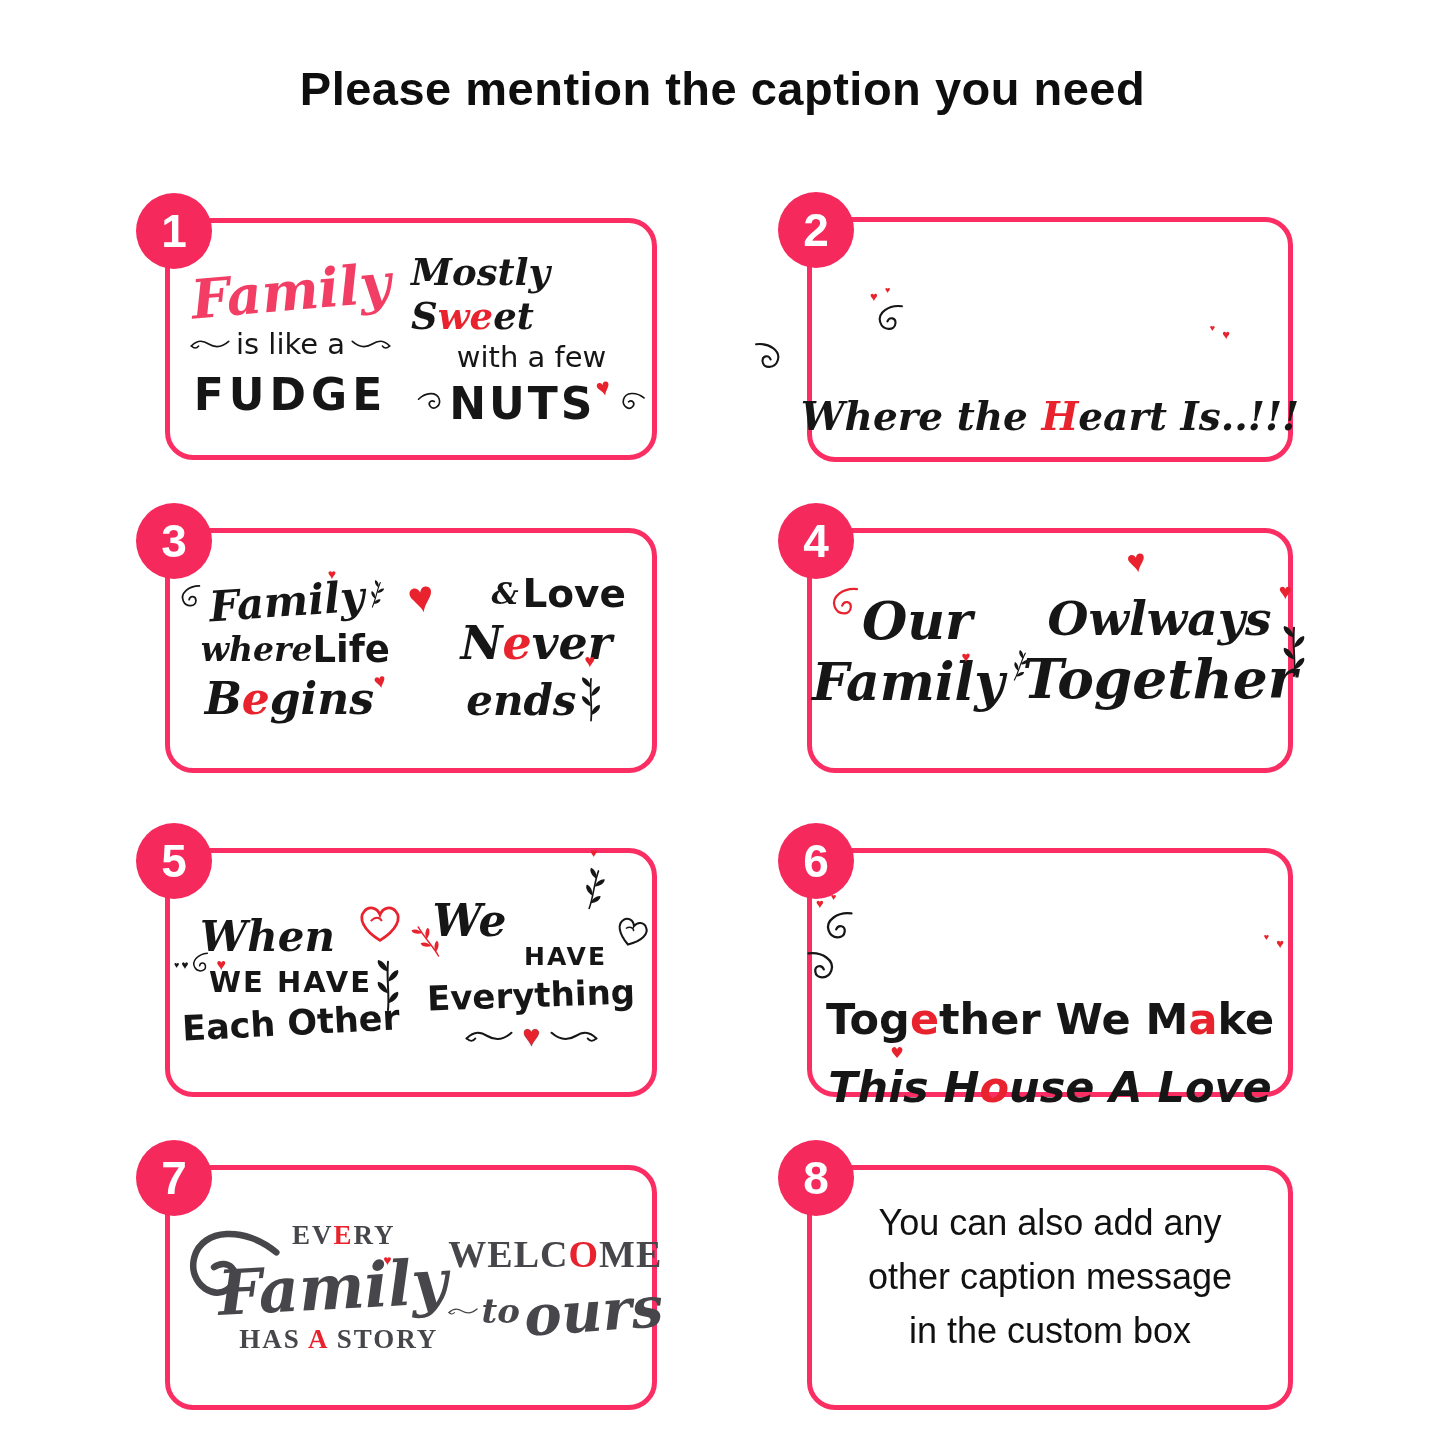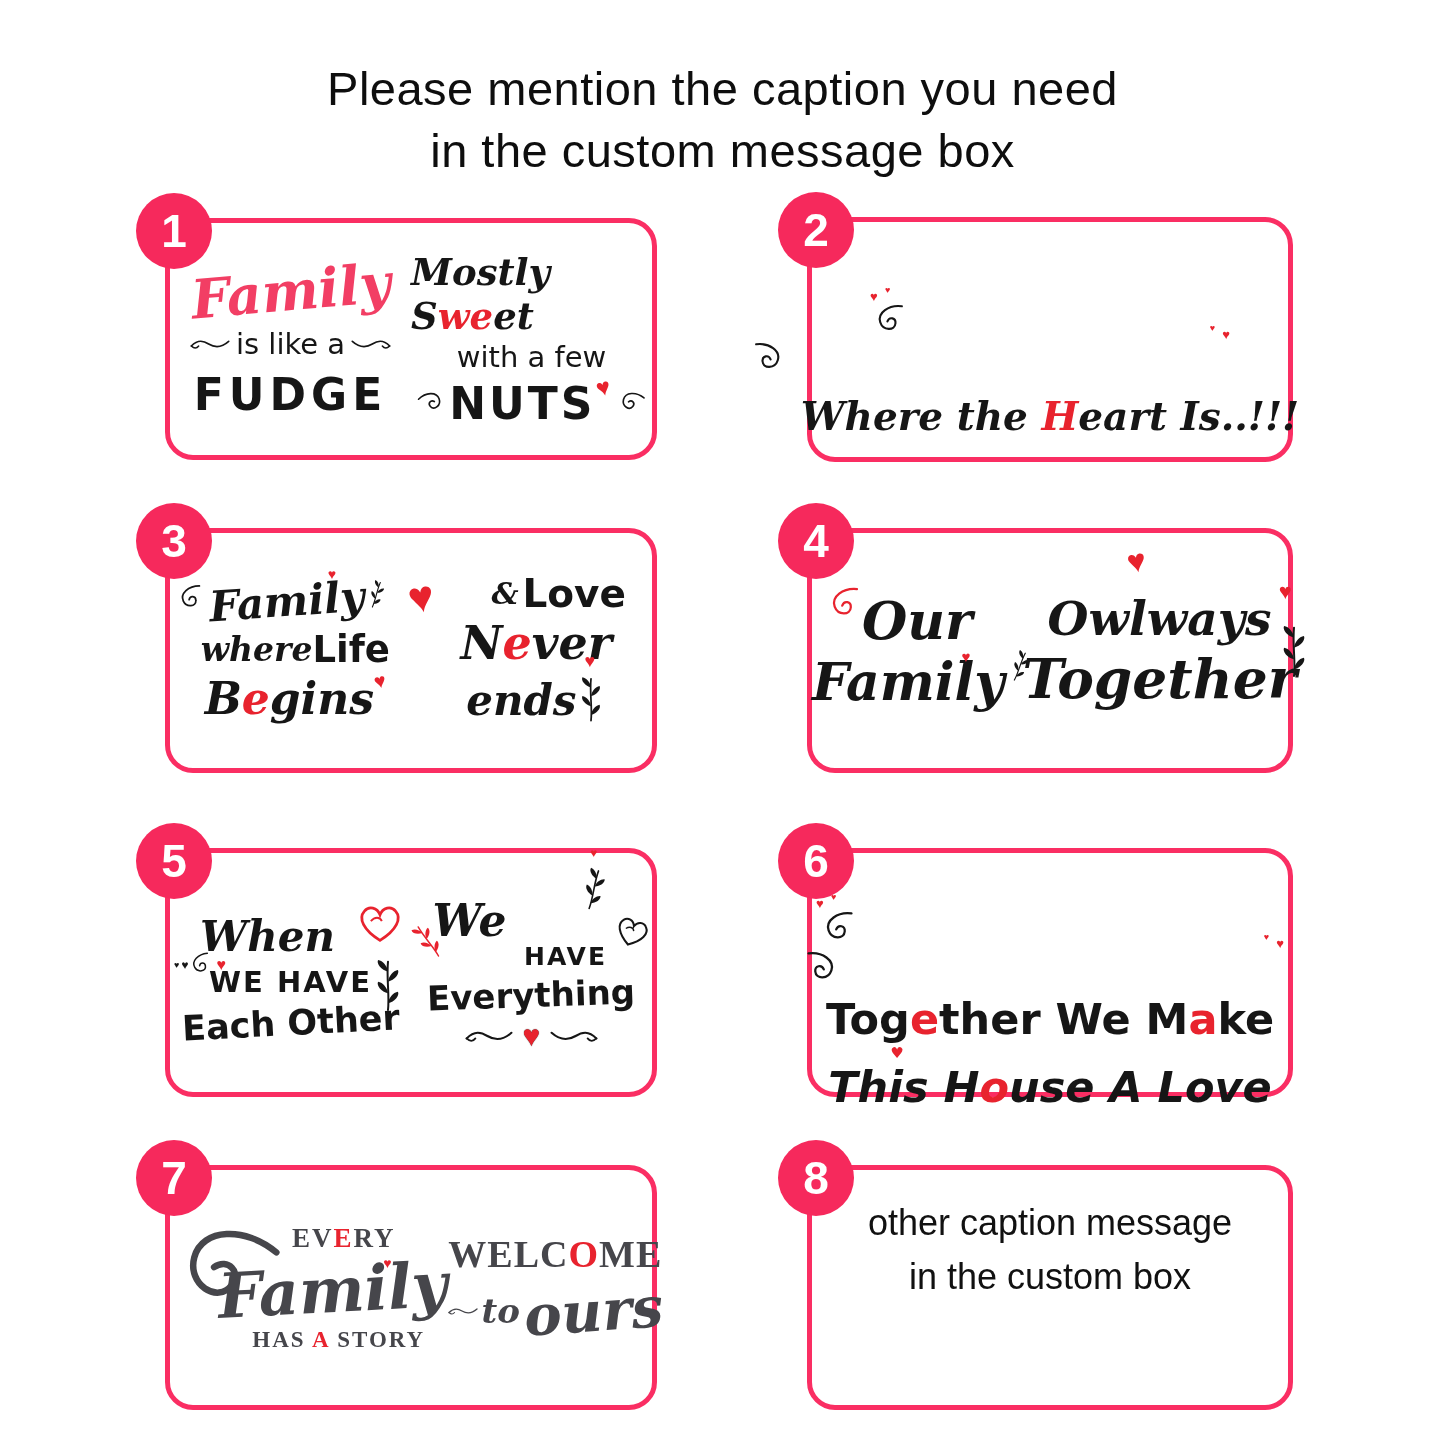--- a/index.html
+++ b/index.html
@@ -3,21 +3,21 @@
 <meta charset="utf-8">
 <style>
   * { margin:0; padding:0; box-sizing:border-box; }
   html,body { background:#fff; }
   .canvas {
     position:relative; width:1445px; height:1445px; background:#fff;
     font-family:"Liberation Sans", sans-serif; overflow:hidden; color:#141414;
   }
   .title {
     position:absolute; top:58px; left:0; width:100%; text-align:center;
-    font-weight:normal; font-size:47px; line-height:62px; color:#0e0e0e; letter-spacing:.5px;
+    font-weight:bold; font-size:47px; line-height:62px; color:#0e0e0e; letter-spacing:.5px;
   }
   .card {
     position:absolute; background:#fff;
     border:5px solid var(--border-pink,#FA2E63); border-radius:28px;
   }
   .badge {
     position:absolute; left:-34px; top:-30px; width:76px; height:76px; border-radius:50%;
     background:var(--accent-pink,#F6295C); color:#fff; display:flex; align-items:center; justify-content:center;
     font-size:46px; font-weight:bold;
   }
@@ -62,21 +62,20 @@
       <path d="M26 43 C8 32 2 19 9 11 C14 5 23 7 26 15 C29 7 38 5 43 11 C50 19 44 32 26 43 Z" fill="none" stroke="currentColor" stroke-width="3" stroke-linecap="round"></path>
       <path d="M16 22 C20 17 26 17 28 22" fill="none" stroke="currentColor" stroke-width="2"></path>
     </symbol>
   </defs>
 </svg>
 
 <div class="canvas">
 
   <div class="title">
     <div>Please mention the caption you need</div>
-    <div>in the custom message box</div>
   </div>
 
   <div class="card" style="left:165px;top:218px;width:492px;height:242px">
     <div class="badge">
         <span>1</span>
       </div>
     <div class="split">
       <div class="half">
         <div class="script pinktx" style="font-size:54px;transform:rotate(-5deg)">Family</div>
         <div class="row ink" style="gap:6px;margin-top:4px">
@@ -297,37 +296,38 @@
     <div class="split">
       <div class="half" style="flex:0 0 55%">
         <svg class="ico abs charcoal" style="left:2px;top:50px;color:var(--charcoal);transform:rotate(15deg)" width="104" height="104" viewBox="0 0 48 48">
             <use href="#curl"></use>
           </svg>
         <div class="serifc charcoal" style="font-size:27px;letter-spacing:2px;margin-left:70px"><span>EV</span><span class="red">E</span><span>RY</span></div>
         <div class="rel" style="margin-left:48px">
           <span class="script charcoal" style="font-size:62px;transform:rotate(-3deg);display:inline-block">Family</span>
           <span class="heart abs" style="right:56px;top:2px;font-size:14px">♥</span>
         </div>
-        <div class="serifc charcoal" style="font-size:23px;letter-spacing:2px;margin-left:60px"><span>HAS </span><span class="red">A</span><span> STORY</span></div>
+        <div class="serifc charcoal" style="font-size:27px;letter-spacing:2px;margin-left:60px"><span>HAS </span><span class="red">A</span><span> STORY</span></div>
       </div>
       <div class="half">
         <div class="serifc charcoal" style="font-size:38px;letter-spacing:1px"><span>WELC</span><span class="red">O</span><span>ME</span></div>
         <div class="row" style="gap:4px;margin-top:2px">
           <svg class="ico charcoal" style="color:var(--charcoal)" width="30" height="12" viewBox="0 0 60 20">
               <use href="#wave"></use>
             </svg>
           <span class="script charcoal" style="font-size:34px">to</span>
           <span class="script charcoal" style="font-size:56px;transform:rotate(-4deg);display:inline-block">ours</span>
         </div>
       </div>
     </div>
   </div>
 
   <div class="card" style="left:807px;top:1165px;width:486px;height:245px">
     <div class="col" style="justify-content:flex-start;padding-top:32px;gap:12px">
+      <div style="font-size:36px;color:#111">You can also add any</div>
       <div style="font-size:36px;color:#111">other caption message</div>
       <div style="font-size:36px;color:#111">in the custom box</div>
     </div>
     <div class="badge">
         <span>8</span>
       </div>
   </div>
 
 </div>
 

